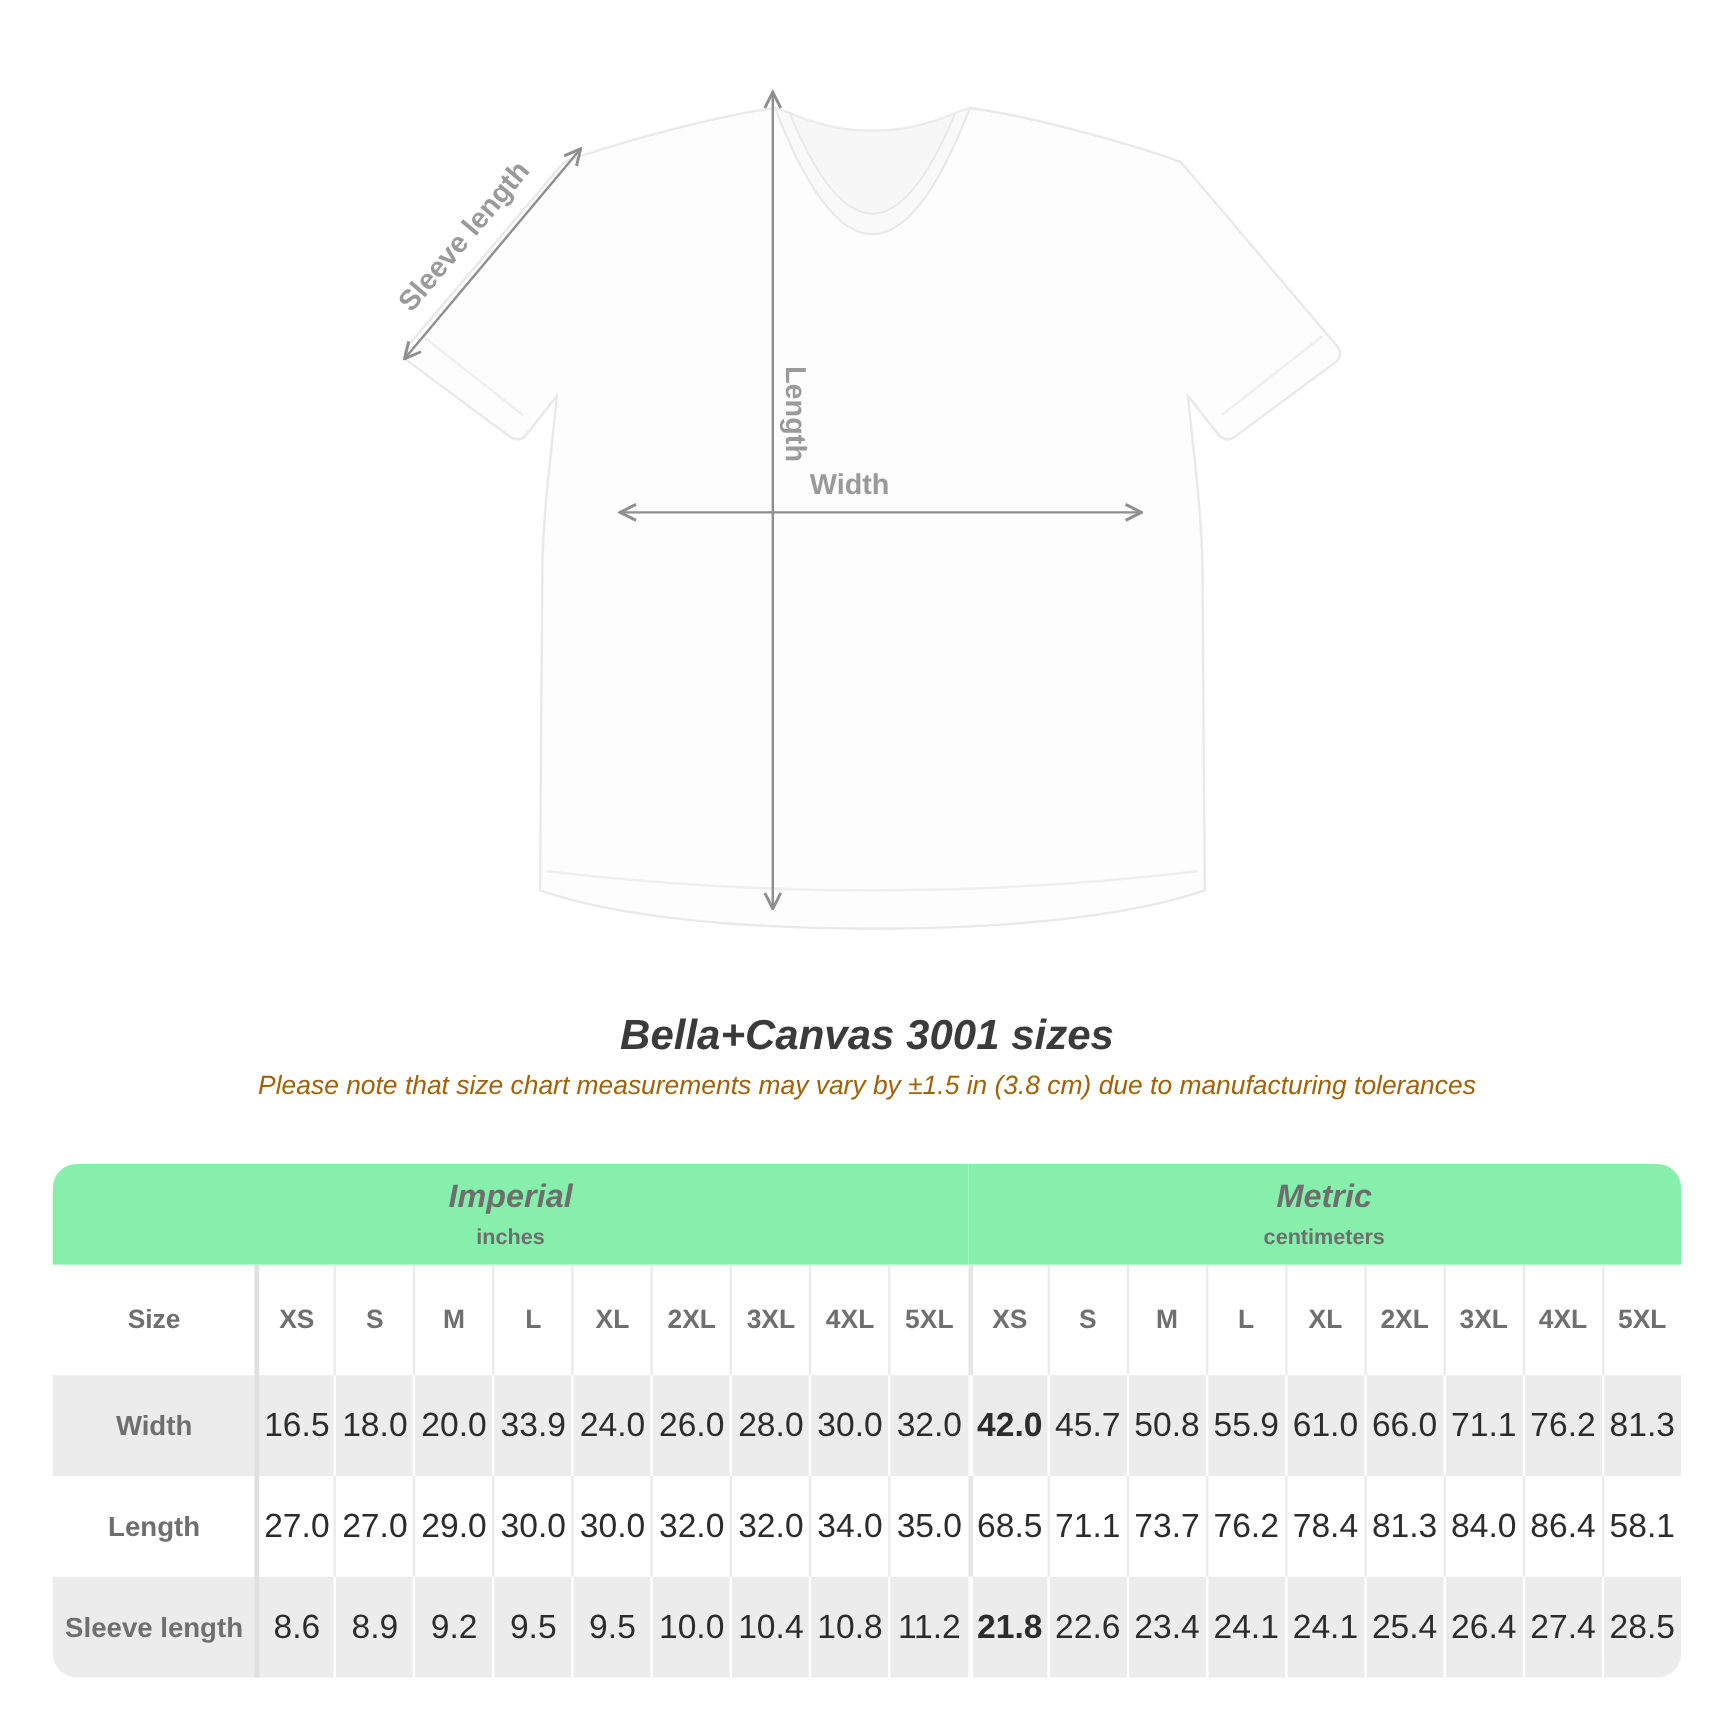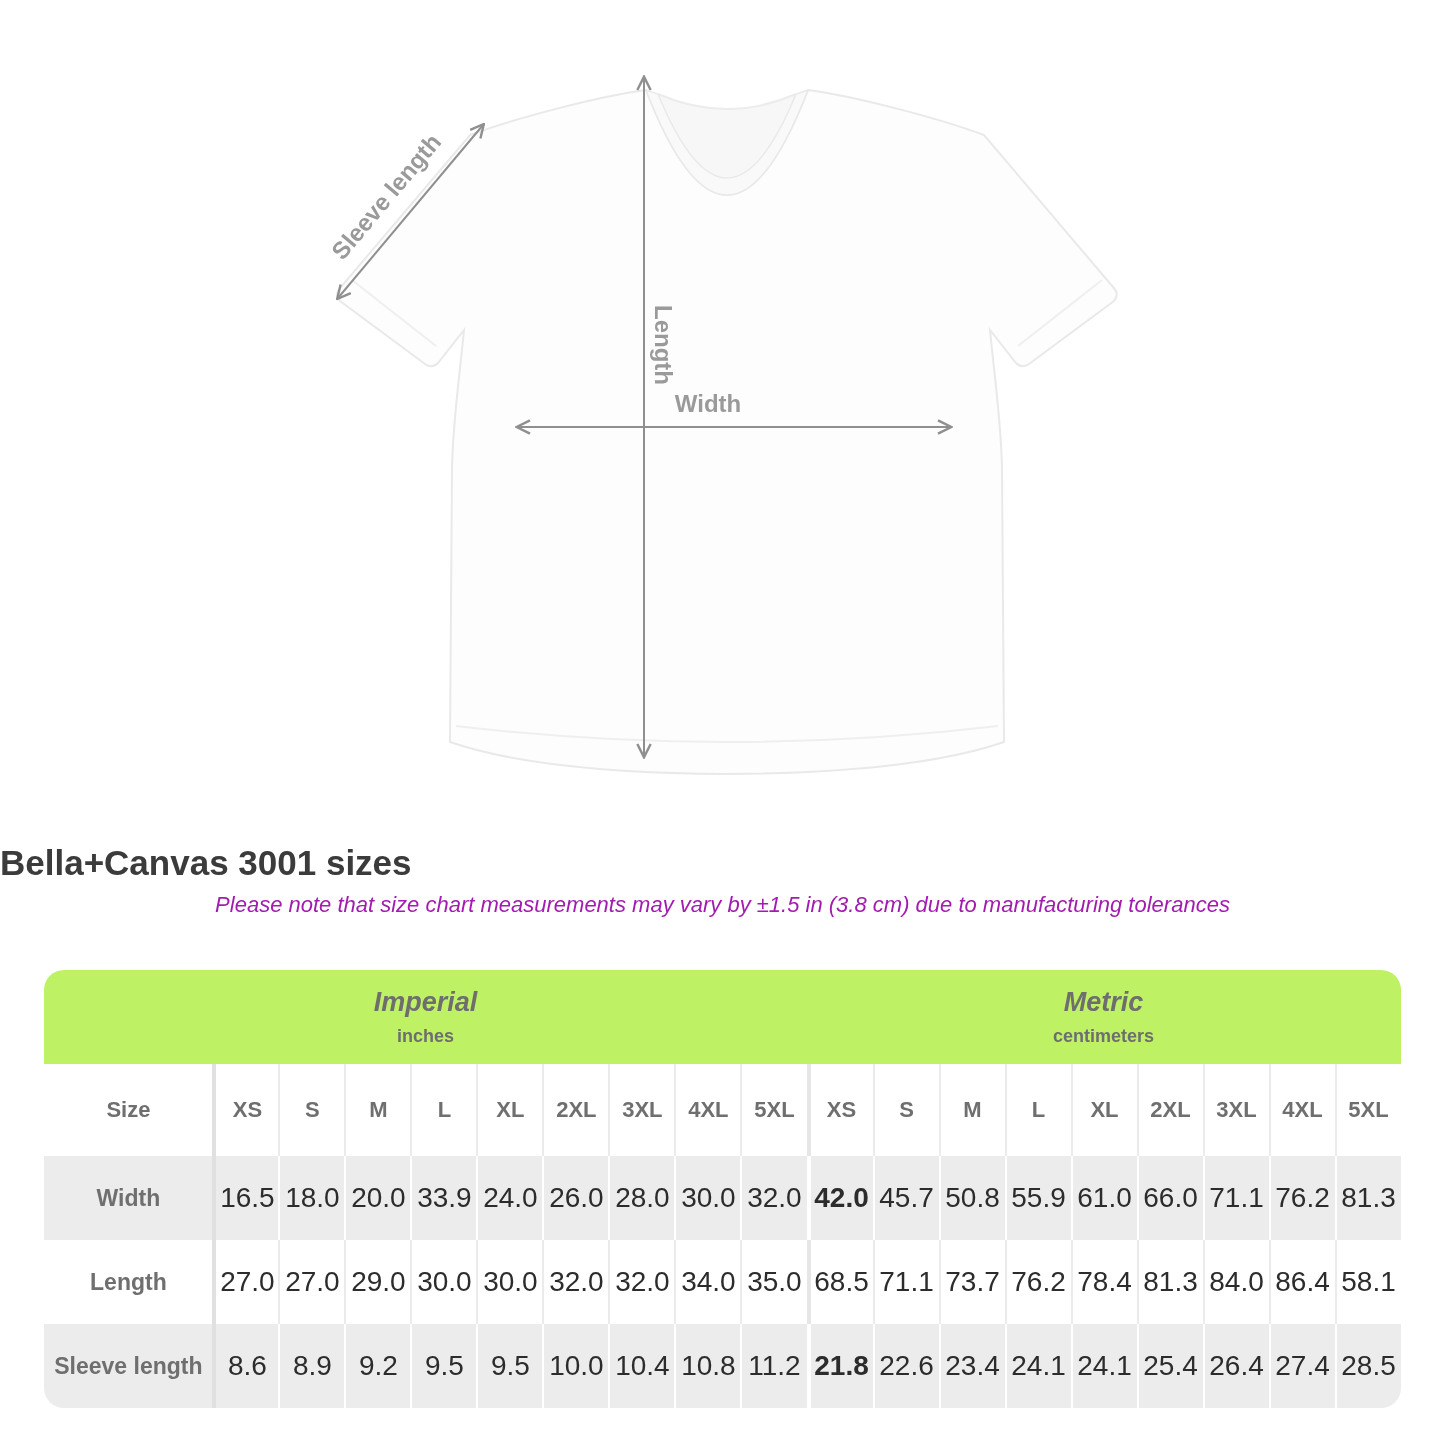--- a/index.html
+++ b/index.html
@@ -9,48 +9,50 @@
     font-family: "Liberation Sans", sans-serif;
   }
   .page {
     width: 1445px;
     height: 1445px;
     background: #ffffff;
     overflow: hidden;
   }
   .diagram-wrap { width: 1445px; height: 820px; }
   .page-title {
+    text-align: center;
     font-size: 35px;
     line-height: 42px;
     font-weight: bold;
     color: #3b3b3b;
     margin: 22px 0 8px 0;
+    font-style: italic;
   }
   .subtitle {
     text-align: center;
     font-style: italic;
     font-size: 22px;
     line-height: 26px;
-    color: #a21caf;
+    color: #a16207;
     margin: 0;
   }
   table.size-table {
     border-collapse: separate;
     border-spacing: 0;
     table-layout: fixed;
     width: 1356px;
     margin: 52px auto 0 auto;
   }
   table.size-table td, table.size-table th {
     box-sizing: border-box;
     padding: 0;
     text-align: center;
     vertical-align: middle;
   }
-  .band { background: #bef264; height: 94px; }
+  .band { background: #86efac; height: 84px; }
   .band-imp { border-top-left-radius: 20px; }
   .band-met { border-top-right-radius: 20px; }
   .band-title {
     font-size: 27px;
     font-weight: bold;
     font-style: italic;
     color: #6e6e6e;
     line-height: 1.15;
   }
   .band-sub {

